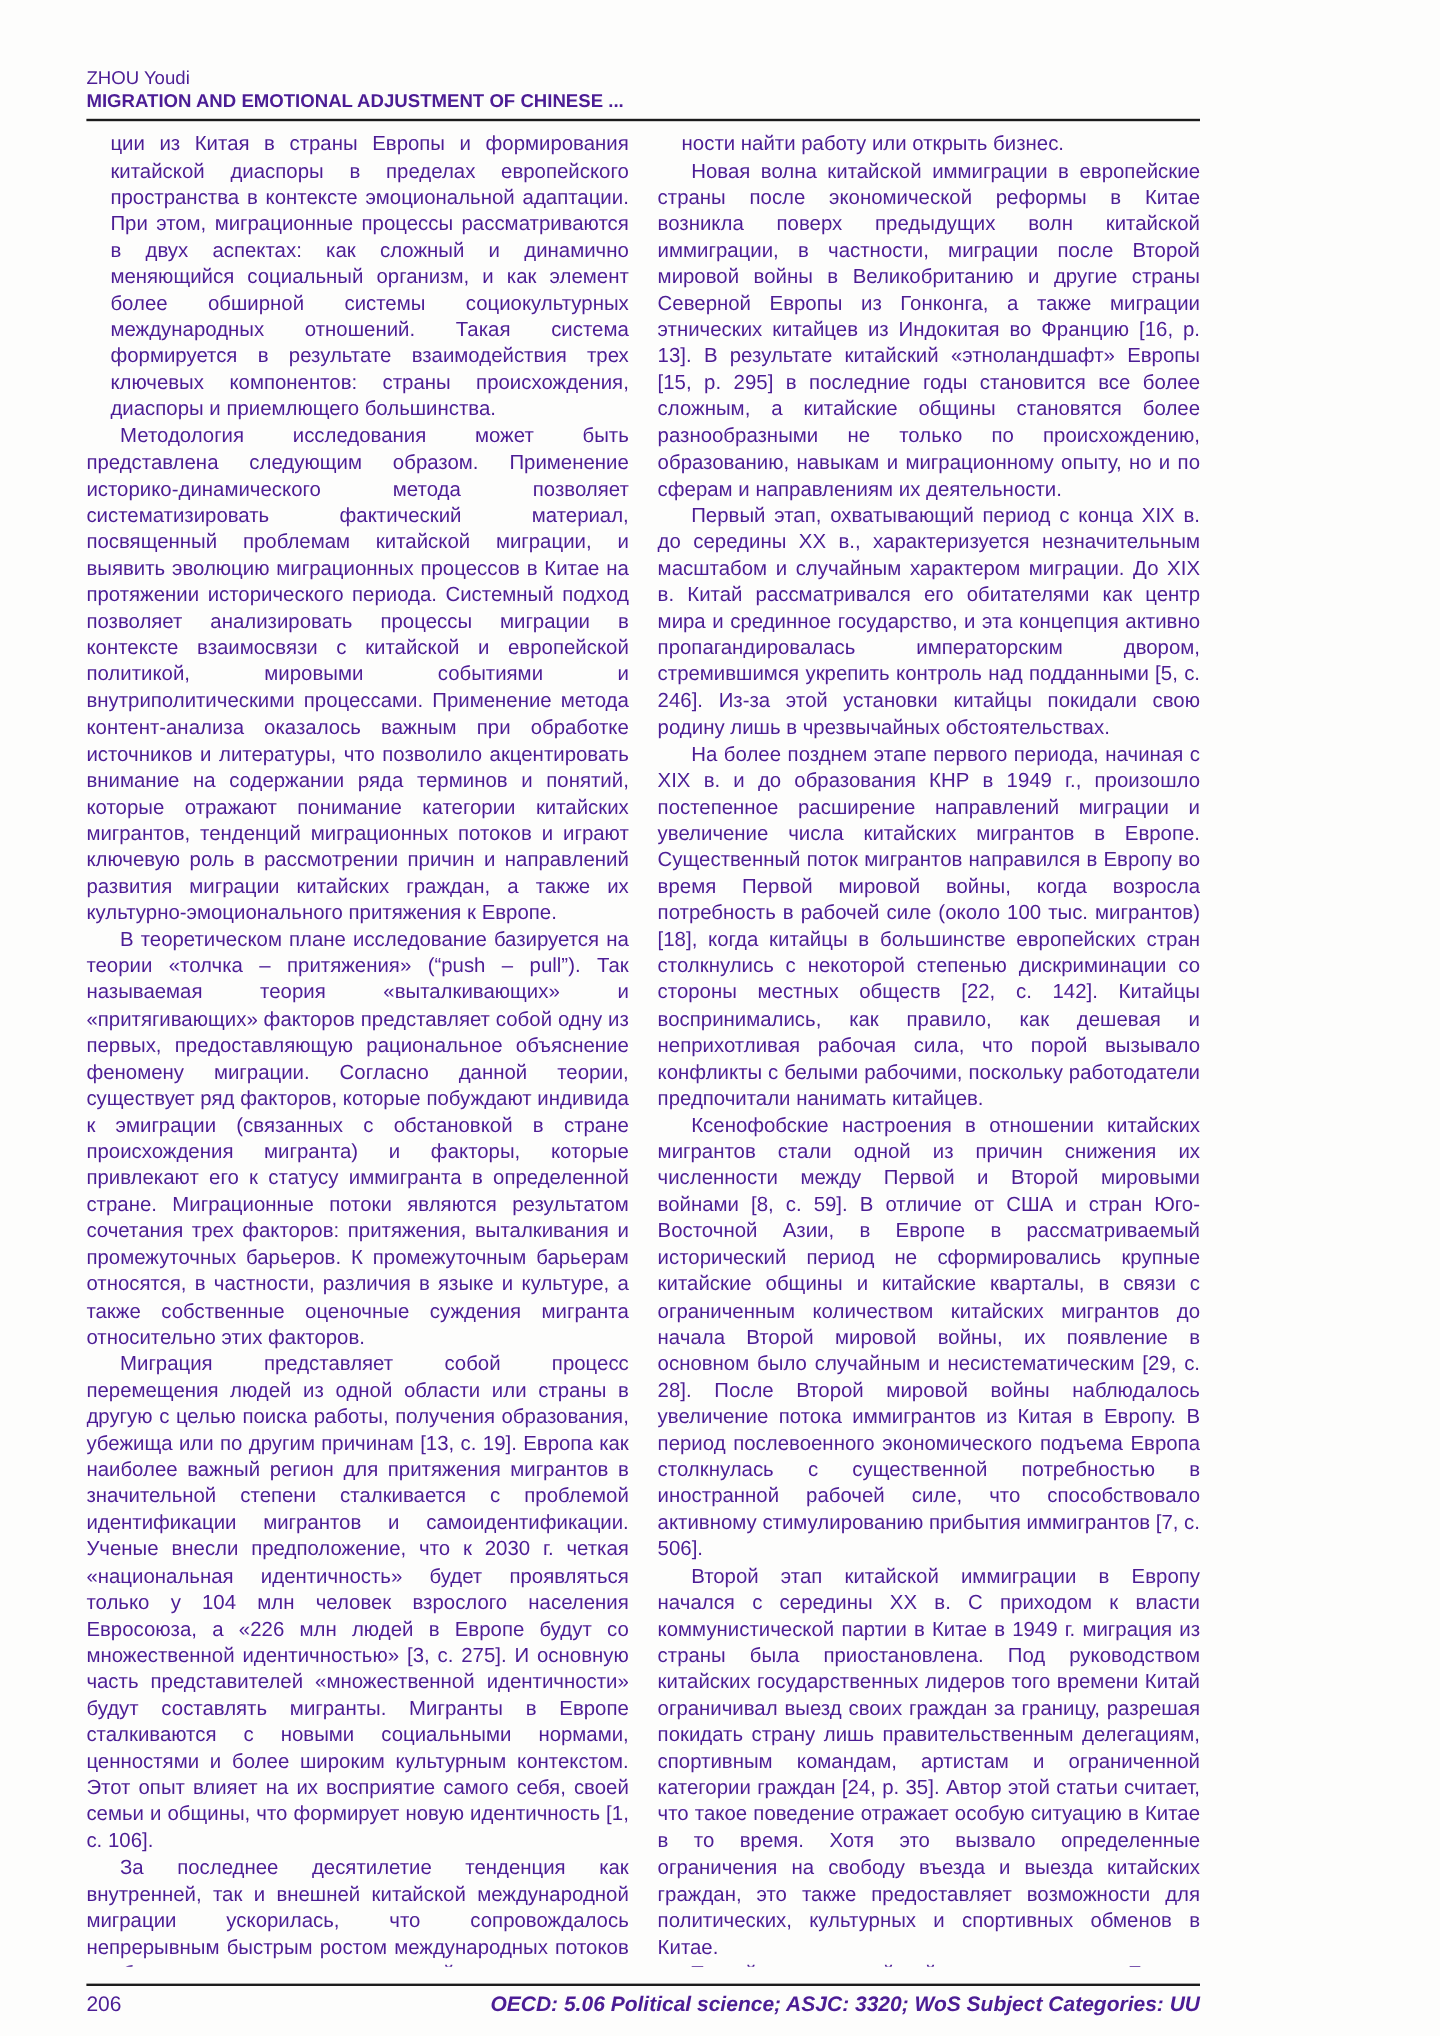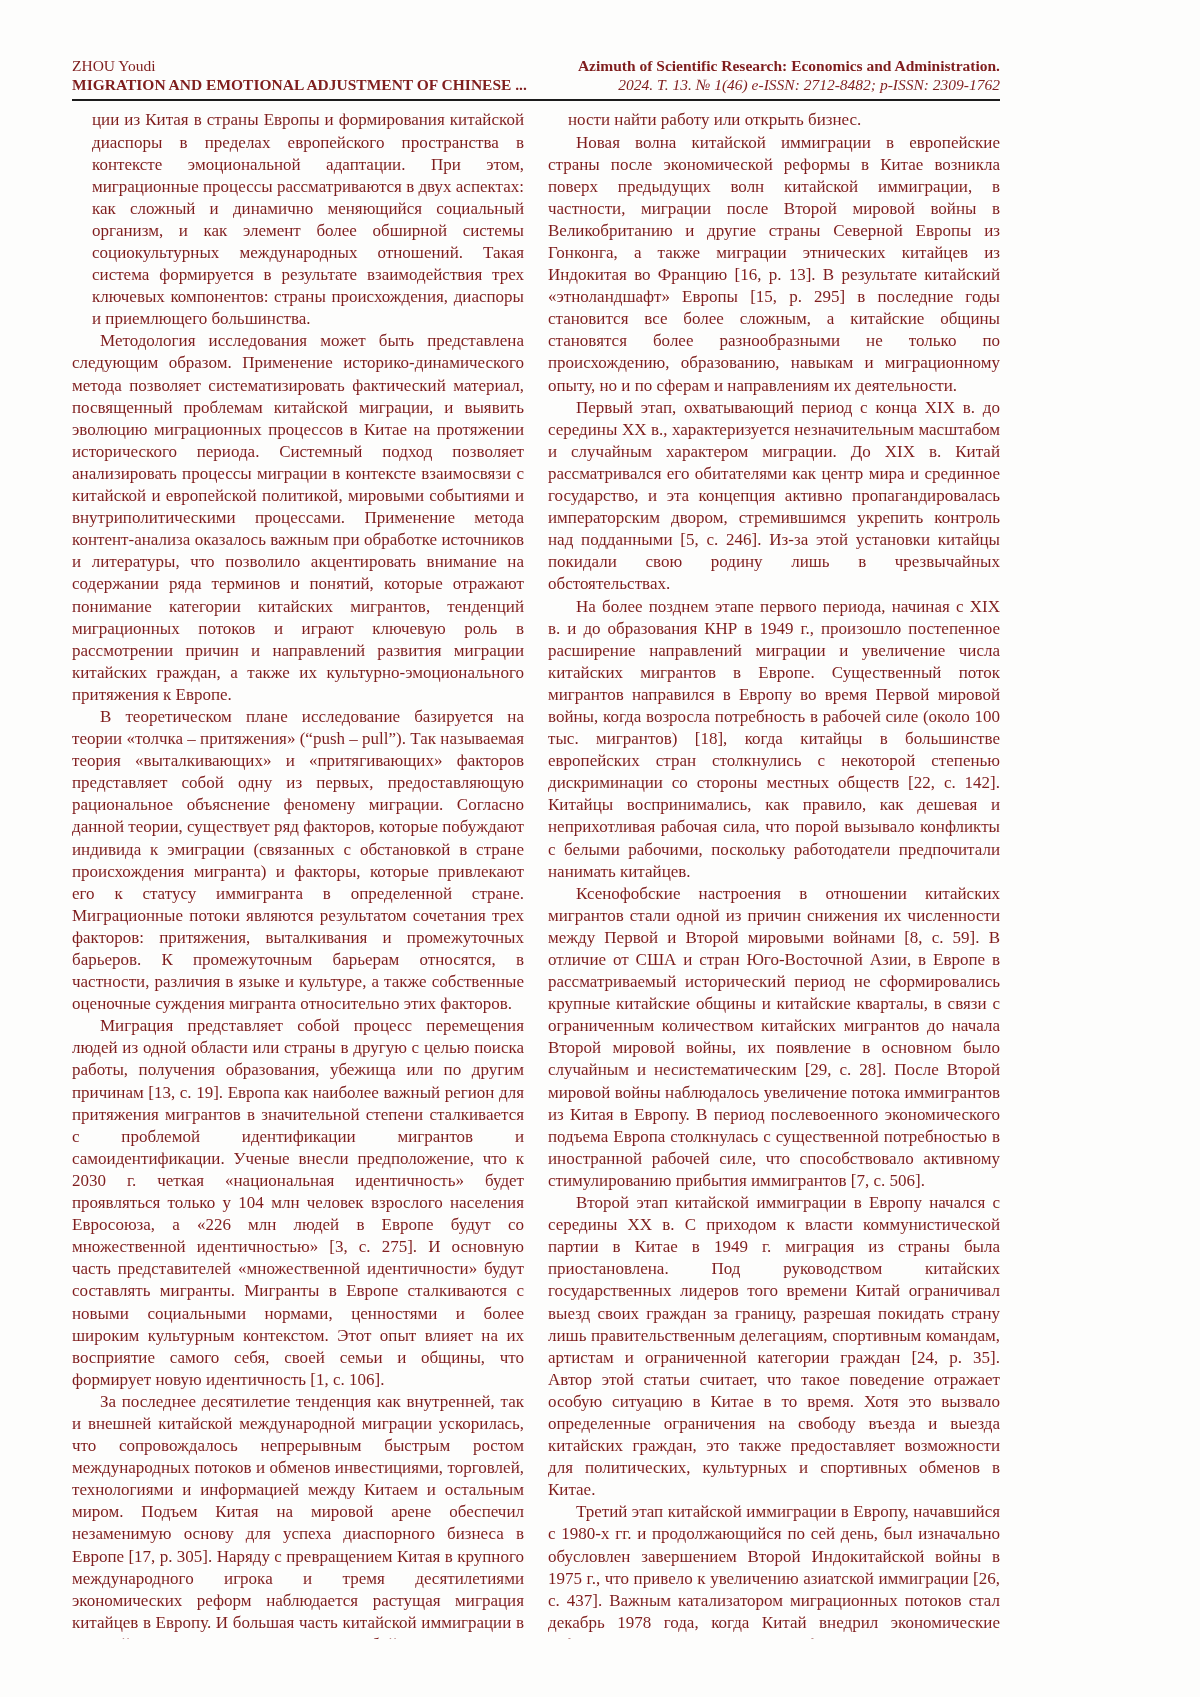--- a/index.html
+++ b/index.html
@@ -6,22 +6,22 @@
     margin: 0;
     padding: 0;
     background: #ffffff;
   }
   .page {
     position: relative;
     width: 1200px;
     height: 1697px;
     box-sizing: border-box;
     background: #fdfdfc;
-    color: #7f1d1d;
-    font-family: Liberation Serif, serif;
+    color: #4c1d95;
+    font-family: Liberation Sans, sans-serif;
     padding: 56px 200px 16px 72px;
     overflow: hidden;
   }
   .page-header {
     display: flex;
     justify-content: space-between;
     align-items: flex-end;
     font-size: 15.5px;
     line-height: 1.24;
   }
@@ -84,27 +84,20 @@
 </head>
 <body>
 
 <div class="page">
 
   <header class="page-header">
     <div class="head-left">
       <div class="head-author">ZHOU Youdi</div>
       <div class="head-title">MIGRATION AND EMOTIONAL ADJUSTMENT OF CHINESE ...</div>
     </div>
-    <div class="head-right">
-      <div class="head-journal">Azimuth of Scientific Research: Economics and Administration.</div>
-      <div class="head-issue">
-        <span class="issue-vol">2024. Т. 13. № 1(46)</span>
-        <span class="issue-issn">e-ISSN: 2712-8482; p-ISSN: 2309-1762</span>
-      </div>
-    </div>
   </header>
 
   <div class="rule header-rule"></div>
 
   <main class="columns">
     <section class="col">
         <p class="para no-indent">ции из Китая в страны Европы и формирования китайской диаспоры в пределах европейского пространства в контексте эмоциональной адаптации. При этом, миграционные процессы рассматриваются в двух аспектах: как сложный и динамично меняющийся социальный организм, и как элемент более обширной системы социокультурных международных отношений. Такая система формируется в результате взаимодействия трех ключевых компонентов: страны происхождения, диаспоры и приемлющего большинства.</p>
         <p class="para">Методология исследования может быть представлена следующим образом. Применение историко-динамического метода позволяет систематизировать фактический материал, посвященный проблемам китайской миграции, и выявить эволюцию миграционных процессов в Китае на протяжении исторического периода. Системный подход позволяет анализировать процессы миграции в контексте взаимосвязи с китайской и европейской политикой, мировыми событиями и внутриполитическими процессами. Применение метода контент-анализа оказалось важным при обработке источников и литературы, что позволило акцентировать внимание на содержании ряда терминов и понятий, которые отражают понимание категории китайских мигрантов, тенденций миграционных потоков и играют ключевую роль в рассмотрении причин и направлений развития миграции китайских граждан, а также их культурно-эмоционального притяжения к Европе.</p>
         <p class="para">В теоретическом плане исследование базируется на теории «толчка – притяжения» (“push – pull”). Так называемая теория «выталкивающих» и «притягивающих» факторов представляет собой одну из первых, предоставляющую рациональное объяснение феномену миграции. Согласно данной теории, существует ряд факторов, которые побуждают индивида к эмиграции (связанных с обстановкой в стране происхождения мигранта) и факторы, которые привлекают его к статусу иммигранта в определенной стране. Миграционные потоки являются результатом сочетания трех факторов: притяжения, выталкивания и промежуточных барьеров. К промежуточным барьерам относятся, в частности, различия в языке и культуре, а также собственные оценочные суждения мигранта относительно этих факторов.</p>
         <p class="para">Миграция представляет собой процесс перемещения людей из одной области или страны в другую с целью поиска работы, получения образования, убежища или по другим причинам [13, с. 19]. Европа как наиболее важный регион для притяжения мигрантов в значительной степени сталкивается с проблемой идентификации мигрантов и самоидентификации. Ученые внесли предположение, что к 2030 г. четкая «национальная идентичность» будет проявляться только у 104 млн человек взрослого населения Евросоюза, а «226 млн людей в Европе будут со множественной идентичностью» [3, с. 275]. И основную часть представителей «множественной идентичности» будут составлять мигранты. Мигранты в Европе сталкиваются с новыми социальными нормами, ценностями и более широким культурным контекстом. Этот опыт влияет на их восприятие самого себя, своей семьи и общины, что формирует новую идентичность [1, с. 106].</p>
@@ -114,14 +107,21 @@
         <p class="para no-indent">ности найти работу или открыть бизнес.</p>
         <p class="para">Новая волна китайской иммиграции в европейские страны после экономической реформы в Китае возникла поверх предыдущих волн китайской иммиграции, в частности, миграции после Второй мировой войны в Великобританию и другие страны Северной Европы из Гонконга, а также миграции этнических китайцев из Индокитая во Францию [16, р. 13]. В результате китайский «этноландшафт» Европы [15, р. 295] в последние годы становится все более сложным, а китайские общины становятся более разнообразными не только по происхождению, образованию, навыкам и миграционному опыту, но и по сферам и направлениям их деятельности.</p>
         <p class="para">Первый этап, охватывающий период с конца XIX в. до середины XX в., характеризуется незначительным масштабом и случайным характером миграции. До XIX в. Китай рассматривался его обитателями как центр мира и срединное государство, и эта концепция активно пропагандировалась императорским двором, стремившимся укрепить контроль над подданными [5, с. 246]. Из-за этой установки китайцы покидали свою родину лишь в чрезвычайных обстоятельствах.</p>
         <p class="para">На более позднем этапе первого периода, начиная с XIX в. и до образования КНР в 1949 г., произошло постепенное расширение направлений миграции и увеличение числа китайских мигрантов в Европе. Существенный поток мигрантов направился в Европу во время Первой мировой войны, когда возросла потребность в рабочей силе (около 100 тыс. мигрантов) [18], когда китайцы в большинстве европейских стран столкнулись с некоторой степенью дискриминации со стороны местных обществ [22, с. 142]. Китайцы воспринимались, как правило, как дешевая и неприхотливая рабочая сила, что порой вызывало конфликты с белыми рабочими, поскольку работодатели предпочитали нанимать китайцев.</p>
         <p class="para">Ксенофобские настроения в отношении китайских мигрантов стали одной из причин снижения их численности между Первой и Второй мировыми войнами [8, с. 59]. В отличие от США и стран Юго-Восточной Азии, в Европе в рассматриваемый исторический период не сформировались крупные китайские общины и китайские кварталы, в связи с ограниченным количеством китайских мигрантов до начала Второй мировой войны, их появление в основном было случайным и несистематическим [29, с. 28]. После Второй мировой войны наблюдалось увеличение потока иммигрантов из Китая в Европу. В период послевоенного экономического подъема Европа столкнулась с существенной потребностью в иностранной рабочей силе, что способствовало активному стимулированию прибытия иммигрантов [7, с. 506].</p>
         <p class="para">Второй этап китайской иммиграции в Европу начался с середины XX в. С приходом к власти коммунистической партии в Китае в 1949 г. миграция из страны была приостановлена. Под руководством китайских государственных лидеров того времени Китай ограничивал выезд своих граждан за границу, разрешая покидать страну лишь правительственным делегациям, спортивным командам, артистам и ограниченной категории граждан [24, р. 35]. Автор этой статьи считает, что такое поведение отражает особую ситуацию в Китае в то время. Хотя это вызвало определенные ограничения на свободу въезда и выезда китайских граждан, это также предоставляет возможности для политических, культурных и спортивных обменов в Китае.</p>
         <p class="para">Третий этап китайской иммиграции в Европу, начавшийся с 1980-х гг. и продолжающийся по сей день, был изначально обусловлен завершением Второй Индокитайской войны в 1975 г., что привело к увеличению азиатской иммиграции [26, с. 437]. Важным катализатором миграционных потоков стал декабрь 1978 года, когда Китай внедрил экономические реформы, широко известные как Реформа и открытие страны. Эти собы-</p>
       </section>
   </main>
 
+  <div class="footer-area">
+    <div class="rule footer-rule"></div>
+    <footer class="page-footer">
+      <span class="page-number">206</span>
+      <span class="footer-class">OECD: 5.06 Political science; ASJC: 3320; WoS Subject Categories: UU</span>
+    </footer>
+  </div>
 
 </div>
 
 </body></html>

